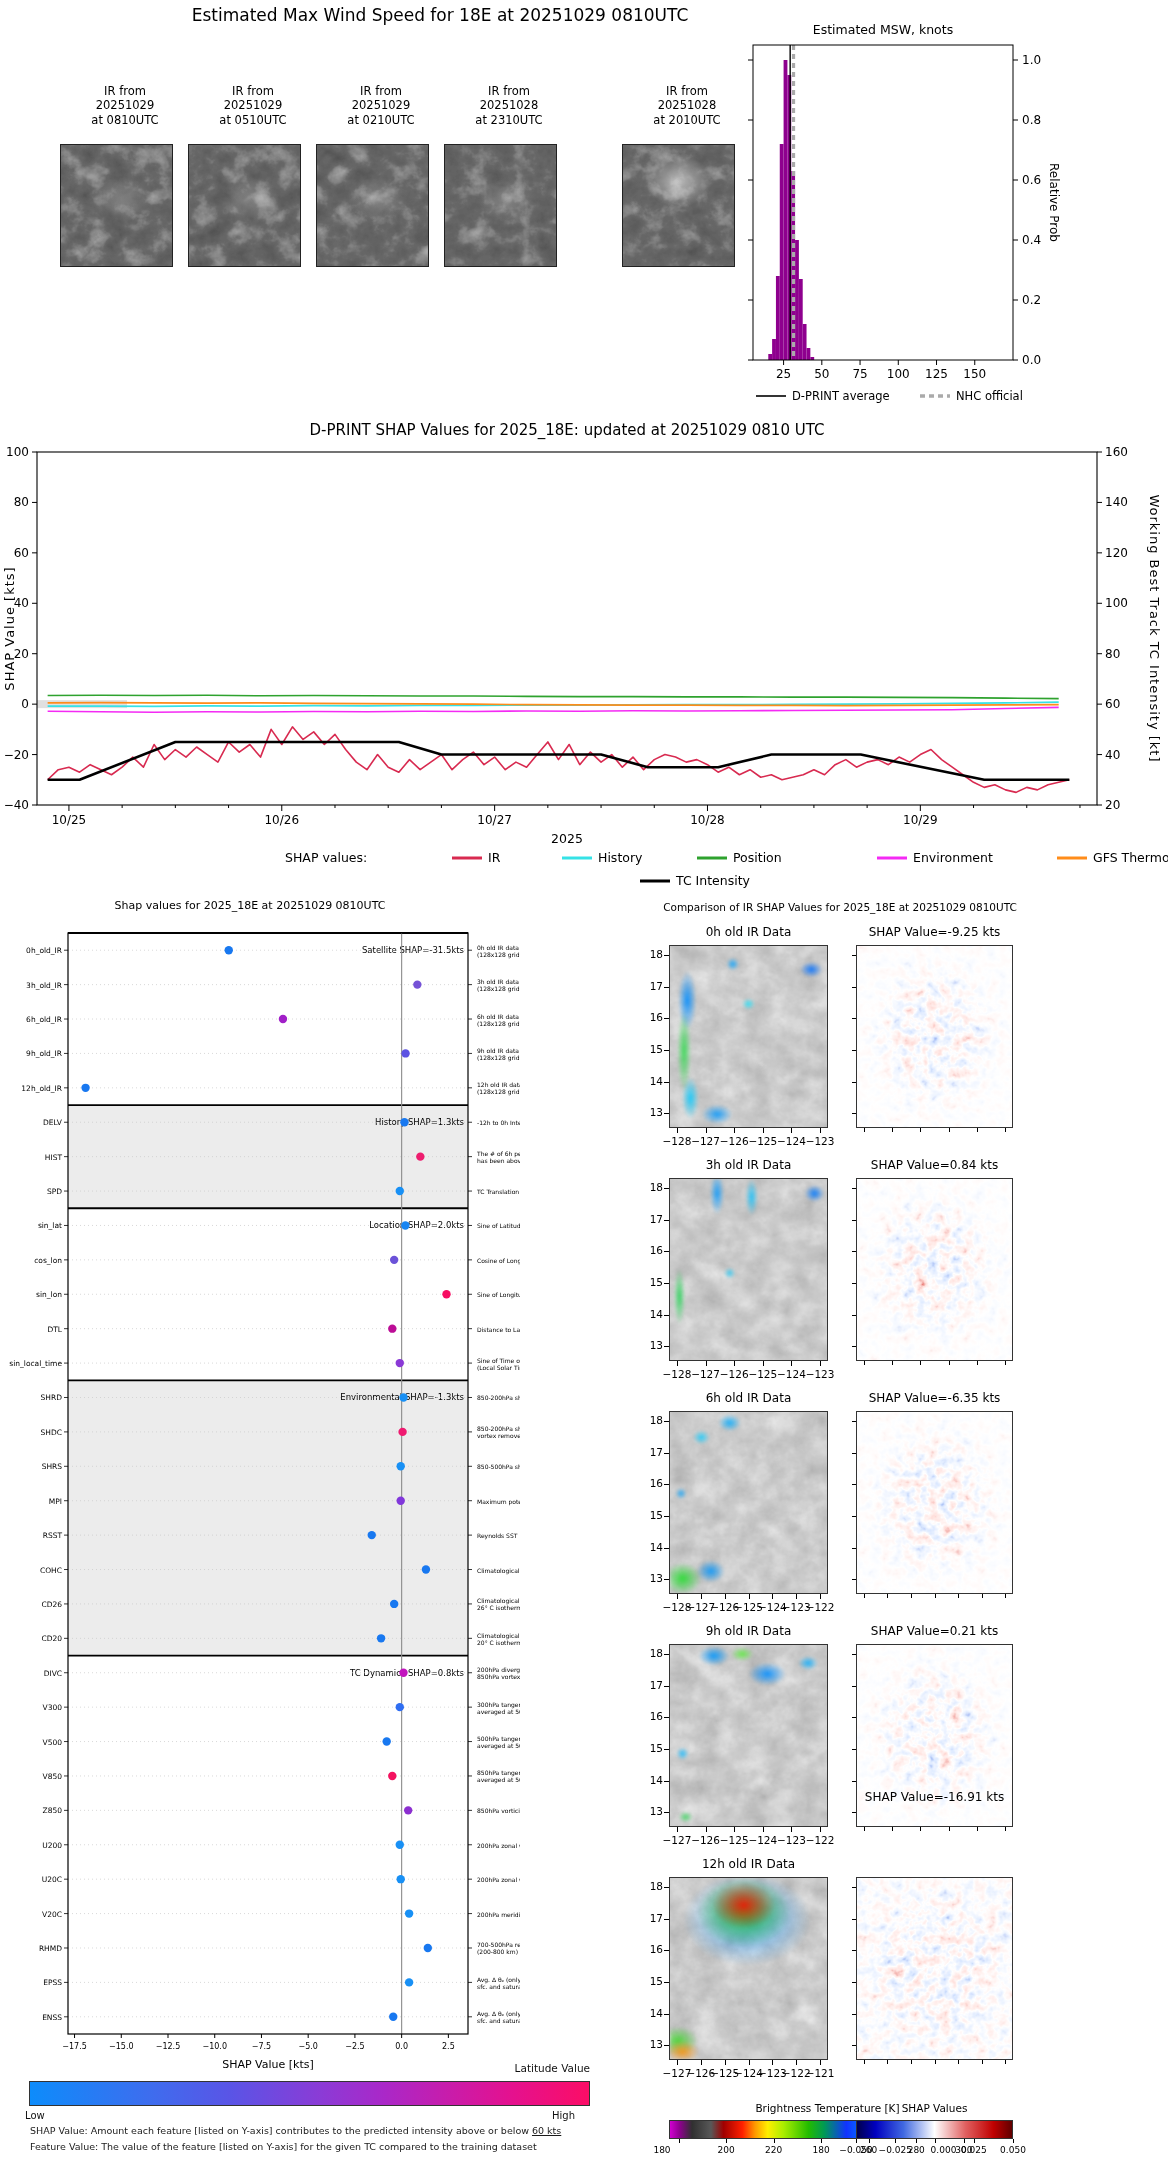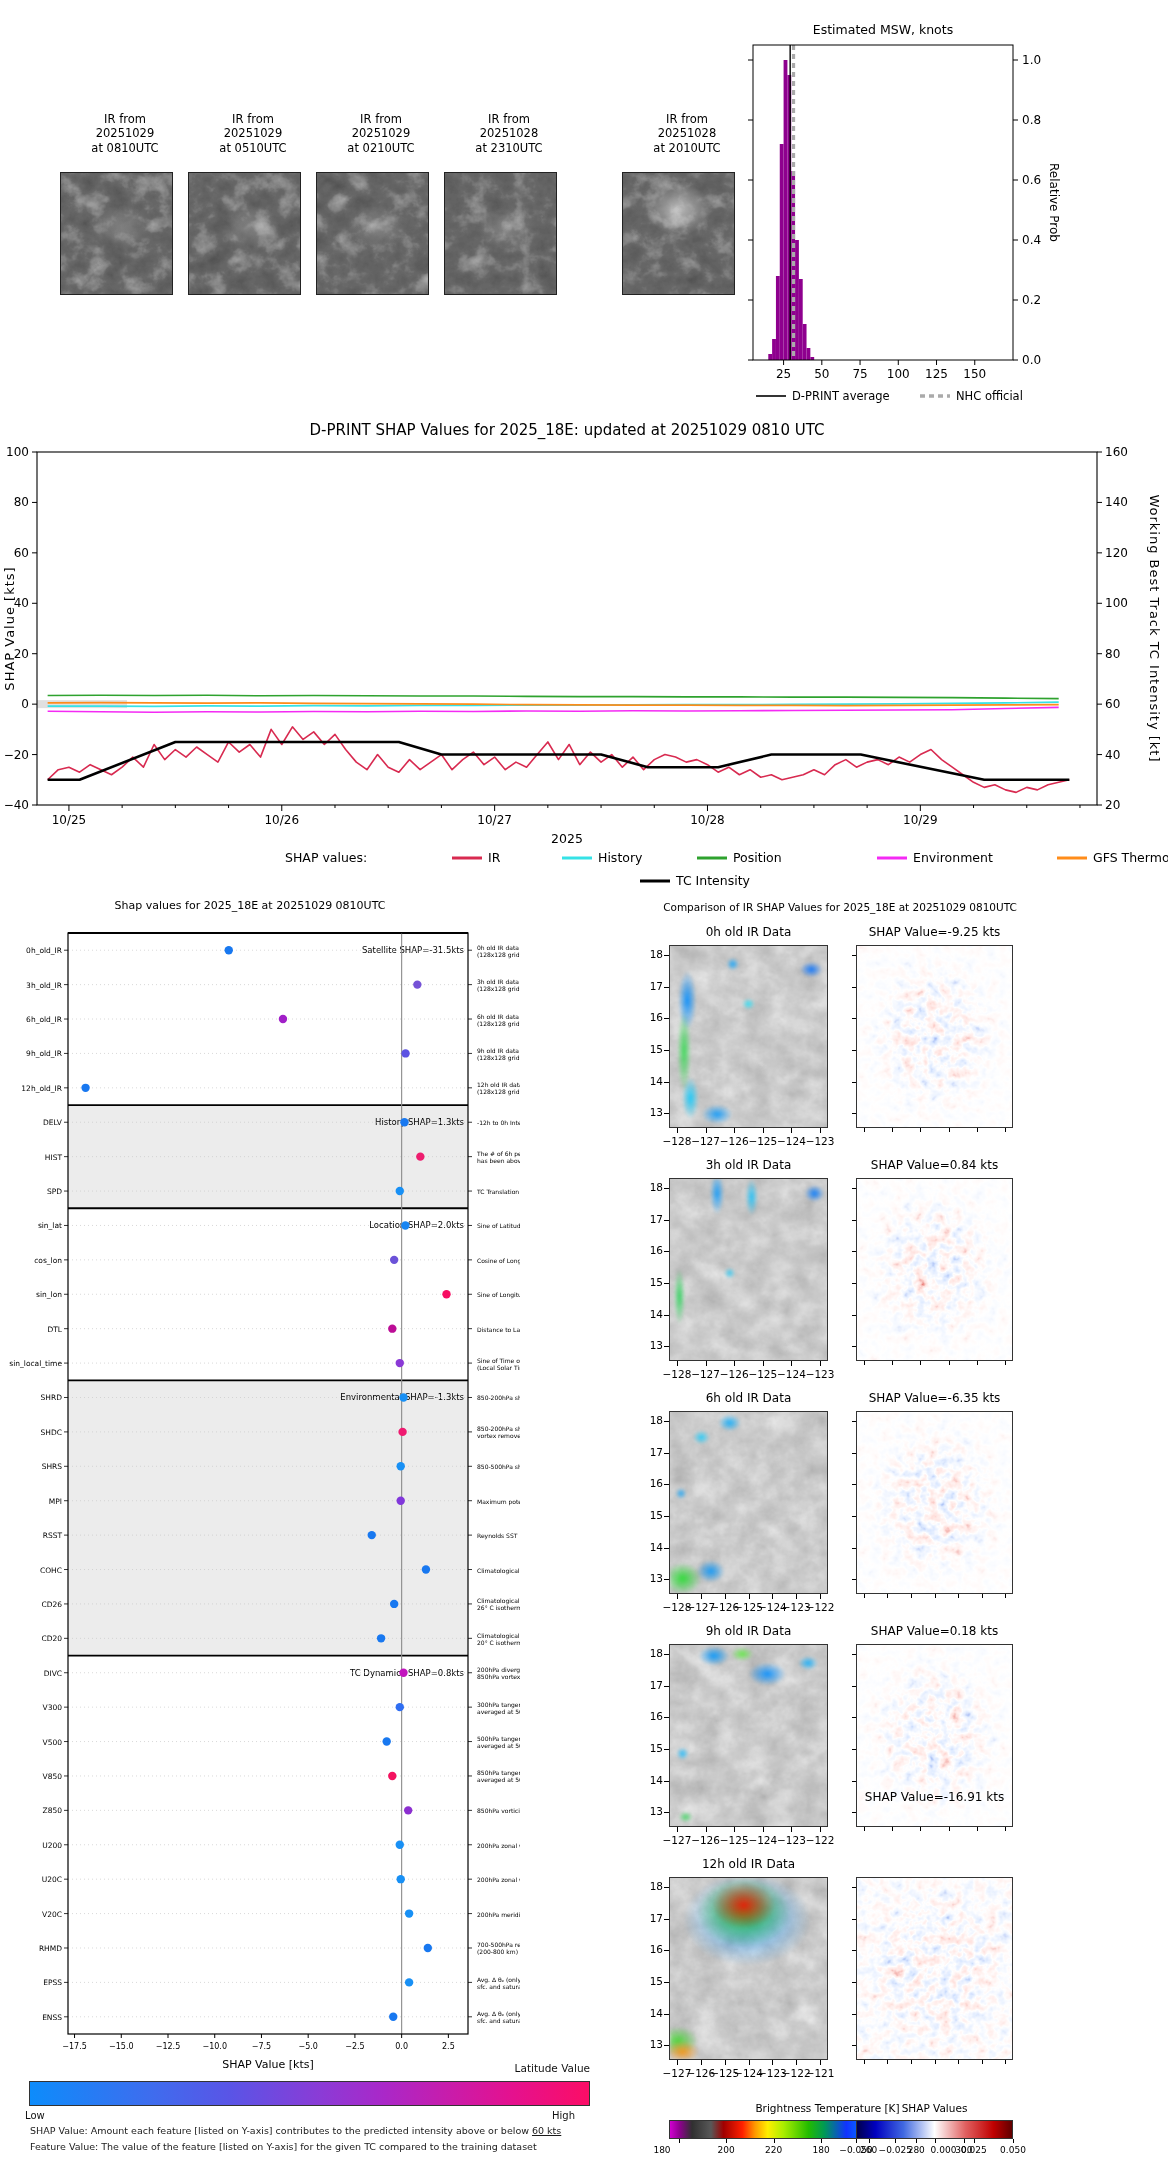--- a/index.html
+++ b/index.html
@@ -1,20 +1,20 @@
 <!DOCTYPE html>
 <html><head>
 <meta charset="utf-8">
 <style>
   html,body{margin:0;padding:0;background:#fff;}
   #app{position:relative;width:1168px;height:2158px;background:#fff;overflow:hidden;
        font-family:"DejaVu Sans","Liberation Sans",sans-serif;color:#111;}
   .abs{position:absolute;}
   #top-title{top:5px;left:0;width:880px;text-align:center;font-size:17px;color:#000;}
-  .thumb{position:absolute;width:130px;margin-top:28px;}
+  .thumb{position:absolute;width:130px;}
   .tlabel{font-size:11.5px;line-height:1.26;text-align:center;white-space:pre-line;height:56px;color:#000;}
   .timg{position:relative;width:113px;height:123px;margin-top:4px;overflow:hidden;background:#161616;box-sizing:border-box;border:1px solid #222;}
   .timg svg,.ipanel svg,.spanel svg{position:absolute;left:0;top:0;width:100%;height:100%;}
   .ov{position:absolute;left:0;top:0;width:100%;height:100%;pointer-events:none;}
   svg text{font-family:"DejaVu Sans","Liberation Sans",sans-serif;}
   .ipanel,.spanel{position:absolute;box-sizing:border-box;border:1px solid #333;overflow:hidden;background:#9a9a9a;}
   .spanel{background:#fdfbfb;}
   .ctitle{position:absolute;text-align:center;font-size:12px;color:#000;}
   .tick-lab{position:absolute;font-size:10.5px;color:#000;}
   .tickmark{position:absolute;background:#000;}
@@ -66,20 +66,21 @@
   .btbar{background:linear-gradient(to right,#d000d0 0%,#900090 3%,#303030 7%,#585858 13%,#a00000 17%,#ff2000 23%,#ff9900 27%,#ffee00 31%,#aaee00 36%,#22bb00 44%,#009955 49%,#1133ff 56%,#0088ff 63%,#00ccff 69%,#f2f2f2 74%,#cccccc 80%,#8a8a8a 89%,#101010 100%);}
   .shbar{background:linear-gradient(to right,#00004d 0%,#0000c0 12%,#4169e1 30%,#ffffff 50%,#e06060 70%,#c00000 88%,#600000 100%);}
   .cb-title{position:absolute;text-align:center;font-size:10.5px;color:#000;}
   .cb-tick{position:absolute;font-size:9px;text-align:center;color:#000;}
   .u{text-decoration:underline;}
 </style>
 </head>
 <body>
 
 <div id="app">
+  <div id="top-title" class="abs">Estimated Max Wind Speed for 18E at 20251029 0810UTC</div>
   <div id="thumbs" class="abs" style="top:84px;left:0;width:770px;height:200px;">
       <div class="thumb" style="left:60px;top:0;">
         <div class="tlabel" style="">IR from
 20251029
 at 0810UTC</div>
         <div class="timg" style="">
           <svg preserveAspectRatio="none">
             <rect width="100%" height="100%" filter="url(#f-ir0)"></rect>
           </svg>
           <div class="ov tb" style=""></div>
@@ -662,21 +663,21 @@
       <div class="tickmark" style="left:852px;top:1547.701px;width:4px;height:1px;"></div>
       <div class="tickmark" style="left:852px;top:1579.3600000000001px;width:4px;height:1px;"></div>
       <div class="tickmark" style="left:863.85px;top:1594px;width:1px;height:4px;"></div>
       <div class="tickmark" style="left:887.4px;top:1594px;width:1px;height:4px;"></div>
       <div class="tickmark" style="left:910.95px;top:1594px;width:1px;height:4px;"></div>
       <div class="tickmark" style="left:934.5px;top:1594px;width:1px;height:4px;"></div>
       <div class="tickmark" style="left:958.05px;top:1594px;width:1px;height:4px;"></div>
       <div class="tickmark" style="left:981.6px;top:1594px;width:1px;height:4px;"></div>
       <div class="tickmark" style="left:1005.15px;top:1594px;width:1px;height:4px;"></div>
       <div class="ctitle" style="left:669px;top:1624px;width:159px;">9h old IR Data</div>
-      <div class="ctitle" style="left:856px;top:1624px;width:157px;">SHAP Value=0.18 kts</div>
+      <div class="ctitle" style="left:856px;top:1624px;width:157px;">SHAP Value=0.21 kts</div>
       <div class="ipanel" style="left:669px;top:1644px;width:159px;height:183px;">
         <svg preserveAspectRatio="none">
           <rect width="100%" height="100%" filter="url(#f-irc3)"></rect>
         </svg>
         <div class="ov b3 bl" style=""></div>
       </div>
       <div class="tick-lab" style="left:635px;top:1647.065px;width:28px;text-align:right;">18</div>
       <div class="tickmark" style="left:664px;top:1654.065px;width:5px;height:1px;"></div>
       <div class="tick-lab" style="left:635px;top:1678.724px;width:28px;text-align:right;">17</div>
       <div class="tickmark" style="left:664px;top:1685.724px;width:5px;height:1px;"></div>

